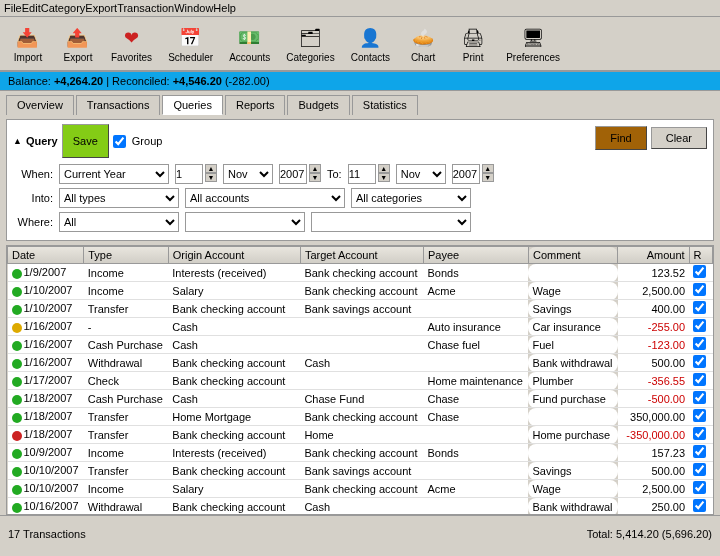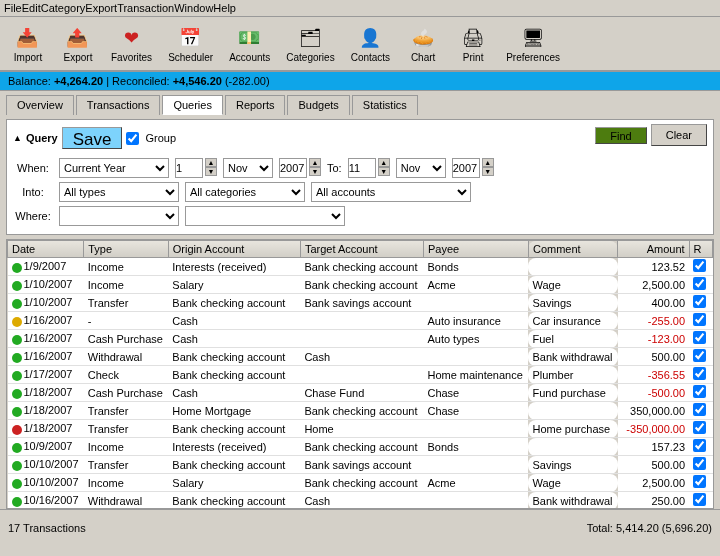--- a/index.html
+++ b/index.html
@@ -21,26 +21,26 @@
     
     .tabs-row { background: #d4d0c8; padding: 4px 6px 0; display: flex; gap: 2px; }
     .tab { padding: 3px 10px; font-size: 11px; cursor: pointer; border: 1px solid #999; border-bottom: none; background: #d4d0c8; }
     .tab.active { background: #fff; border-bottom: 1px solid #fff; z-index: 1; }
 
     
     .query-panel { background: #fff; border: 1px solid #999; margin: 4px 6px; padding: 4px 6px; }
     .query-header { display: flex; align-items: center; gap: 4px; margin-bottom: 6px; }
 
     .query-row { display: flex; align-items: center; gap: 6px; margin-bottom: 4px; }
-    .query-label { min-width: 40px; text-align: center; font-size: 11px; }
+    .query-label { min-width: 40px; text-align: right; font-size: 11px; }
 
     select, input[type="text"] { font-size: 11px; border: 1px solid #999; background: #fff; height: 20px; }
-    .btn-find { background: #4d7c0f; border: 1px outset #999; padding: 2px 14px; height: 17px; font-size: 11px; cursor: pointer; }
+    .btn-find { background: #a16207; border: 1px outset #999; padding: 2px 14px; height: 24px; font-size: 11px; cursor: pointer; }
     .btn-clear { background: #d4d0c8; border: 1px outset #999; padding: 2px 14px; height: 22px; font-size: 11px; cursor: pointer; }
-    .btn-save { background: #7dd3fc; border: 1px outset #999; padding: 2px 10px; height: 22px; font-size: 17px; cursor: pointer; }
+    .btn-save { background: #84cc16; border: 1px outset #999; padding: 2px 10px; height: 34px; font-size: 11px; cursor: pointer; }
 
     
     .table-container { margin: 0 6px; border: 1px solid #999; overflow-y: auto; height: 270px; }
     table { width: 100%; border-collapse: collapse; font-size: 11px; }
     thead tr { background: linear-gradient(to bottom, #e8e5de, #d0cdc5); }
     thead th { padding: 2px 4px; border: 1px solid #999; text-align: left; cursor: pointer; white-space: nowrap; font-weight: normal; }
     tbody tr { background: #fff; }
     tbody td { padding: 1px 4px; border-bottom: 1px solid #e0e0e0; white-space: nowrap; overflow: hidden; }
     .col-date { width: 68px; }
     .col-type { width: 82px; }
@@ -201,32 +201,35 @@
     </div>
   </div>
 
   <div class="query-row">
     <span class="query-label">Into:</span>
     <select style="width:120px;">
       <option>All types</option>
       <option>Income</option>
       <option>Expense</option>
     </select>
-    <select style="width:120px;">
-      <option>All categories</option>
-    </select>
     <select style="width:160px;">
       <option>All accounts</option>
       <option>Bank checking account</option>
       <option>Bark account</option>
     </select>
+    <select style="width:120px;">
+      <option>All categories</option>
+    </select>
   </div>
 
   <div class="query-row">
     <span class="query-label">Where:</span>
+    <select style="width:120px;">
+      <option>All</option>
+    </select>
     <select style="width:120px;">
       <option></option>
     </select>
     <select style="width:160px;">
       <option></option>
     </select>
   </div>
 </div>
 
 <div class="table-container">
@@ -292,21 +295,21 @@
     <td class="col-amount amount-neg">-255.00</td>
     <td class="col-r"><input type="checkbox" checked="" style=""></td>
   </tr>
         <tr>
     <td class="col-date">
       <span class="status-dot" style="background:#22aa22"></span>1/16/2007
     </td>
     <td class="col-type">Cash Purchase</td>
     <td class="col-origin">Cash</td>
     <td class="col-target"></td>
-    <td class="col-payee">Auto types</td>
+    <td class="col-payee">Chase fuel</td>
     <td class="col-comment">Fuel</td>
     <td class="col-amount amount-neg">-123.00</td>
     <td class="col-r"><input type="checkbox" checked="" style=""></td>
   </tr>
         <tr>
     <td class="col-date">
       <span class="status-dot" style="background:#22aa22"></span>1/16/2007
     </td>
     <td class="col-type">Withdrawal</td>
     <td class="col-origin">Bank checking account</td>

